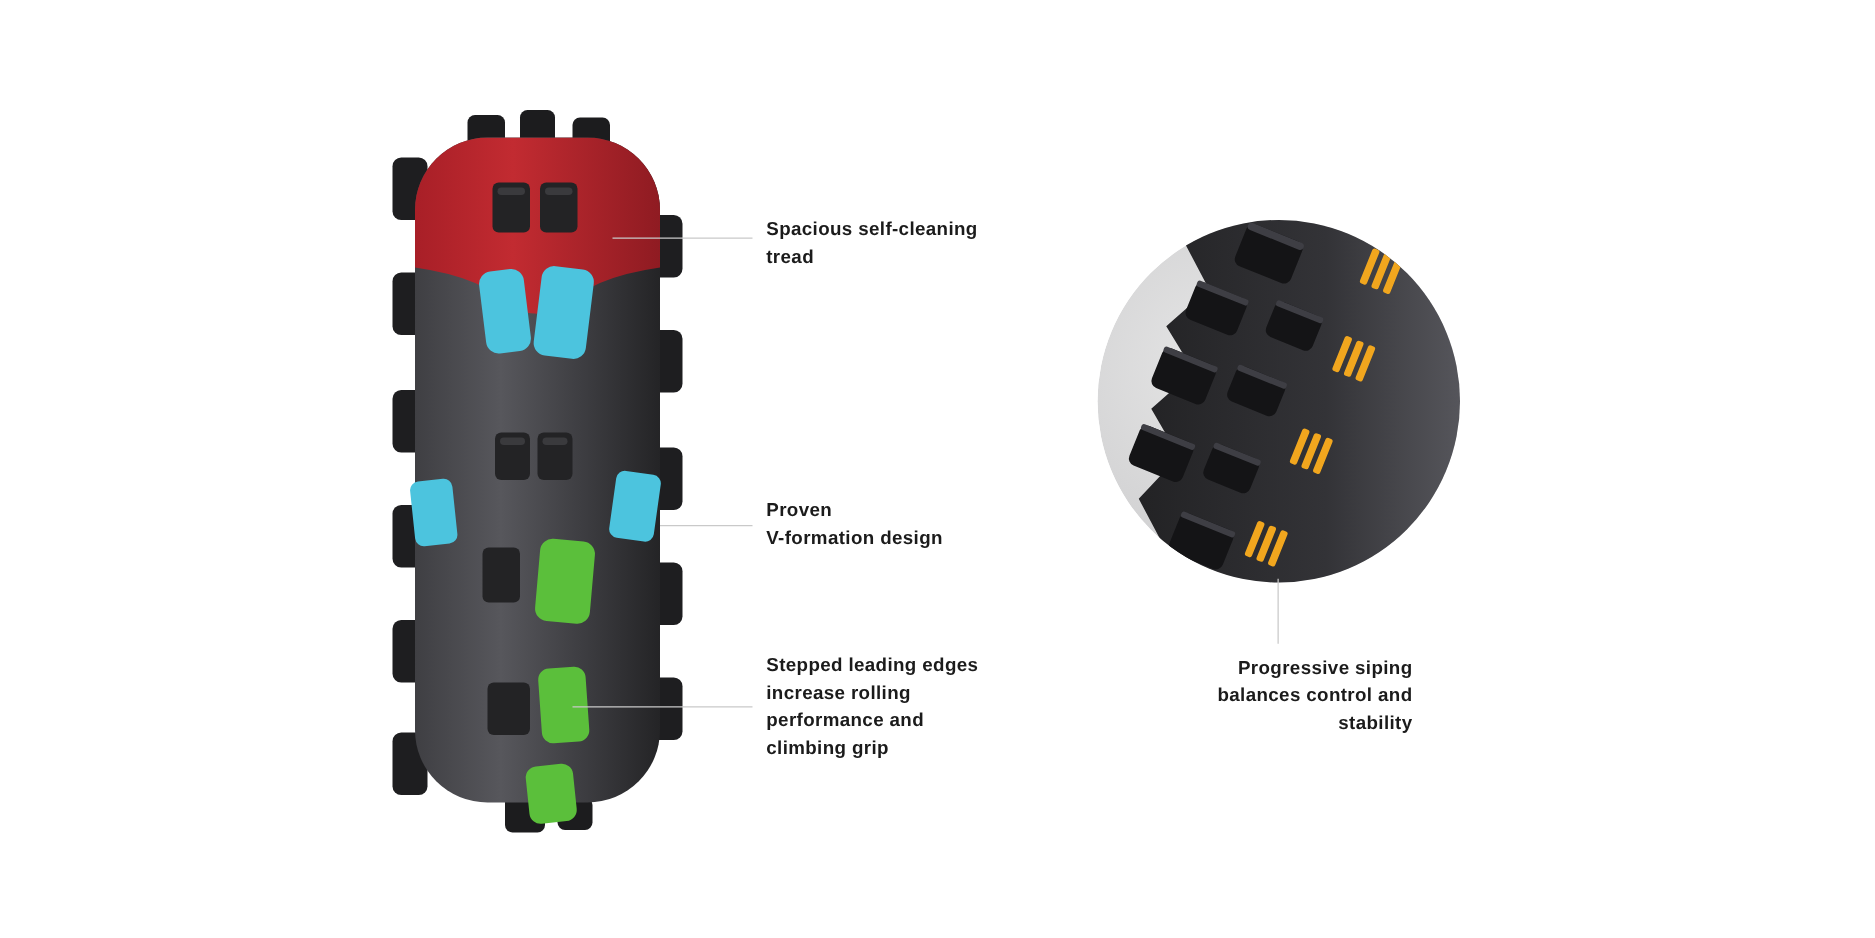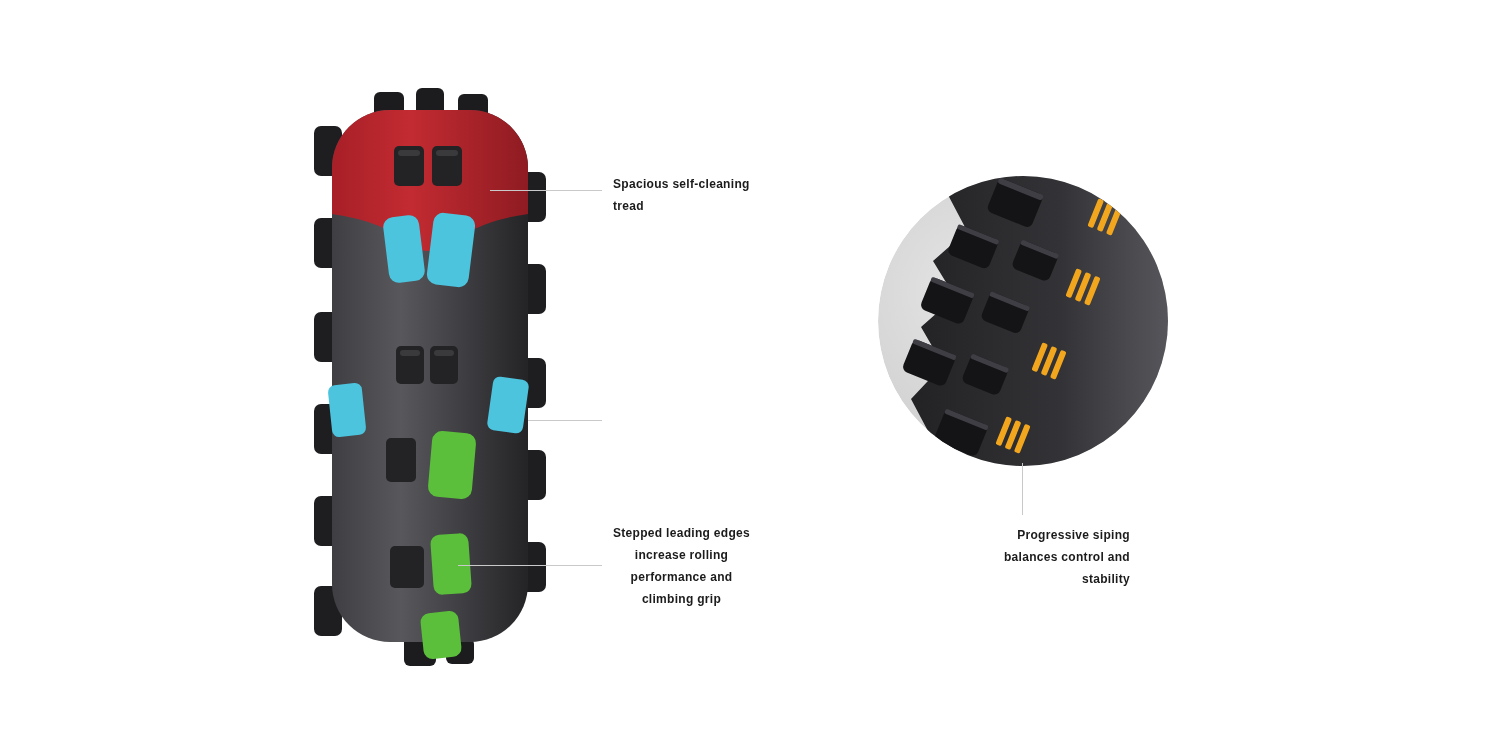--- a/index.html
+++ b/index.html
@@ -5,21 +5,21 @@
   :root{
     --red:#b6252c; --cyan:#4cc4de; --green:#5bbf3b; --yellow:#f1a61e;
     --tire_dark:#2c2c2f; --knob_black:#1c1c1e; --leader_line:#c9c9c9; --text:#1b1b1b;
   }
   html,body{margin:0;padding:0;background:#fff;}
   .stage{
     position:relative;width:1500px;height:750px;background:#ffffff;
     font-family:"Liberation Sans", sans-serif;overflow:hidden;
   }
   .label{
-    position:absolute;font-weight:700;font-size:12px;line-height:22px;
+    position:absolute;font-weight:700;font-size:15px;line-height:22px;
     letter-spacing:.3px;color:var(--text);white-space:pre-line;
   }
   .label.center{text-align:right;}
   .leader{position:absolute;background:var(--leader_line);}
   .leader.h{height:1px;}
   .leader.v{width:1px;}
   .tire{position:absolute;left:312px;top:88px;}
   .inset{position:absolute;left:877px;top:175px;}
   .fill-red{fill:url(#redGrad);}
   .fill-cyan{fill:var(--cyan);}
@@ -188,22 +188,24 @@
   </svg>
 
   <div class="leader h" style="left:490px;top:190px;width:112px;"></div>
   <div class="leader h" style="left:528px;top:420px;width:74px;"></div>
   <div class="leader h" style="left:458px;top:565px;width:144px;"></div>
   <div class="leader v" style="left:1022px;top:463px;height:52px;"></div>
 
   <div class="label" style="left:613px;top:173px;">Spacious self-cleaning
 tread</div>
 
-
-  <div class="label" style="left:613px;top:522px;text-align:center;">Stepped leading edges
+  <div class="label" style="left:613px;top:398px;">Proven
+V-formation design</div>
+
+  <div class="label" style="left:613px;top:522px;">Stepped leading edges
 increase rolling
 performance and
 climbing grip</div>
 
   <div class="label center" style="left:918px;top:524px;width:212px;">Progressive siping
 balances control and
 stability</div>
 
 </div>
 

